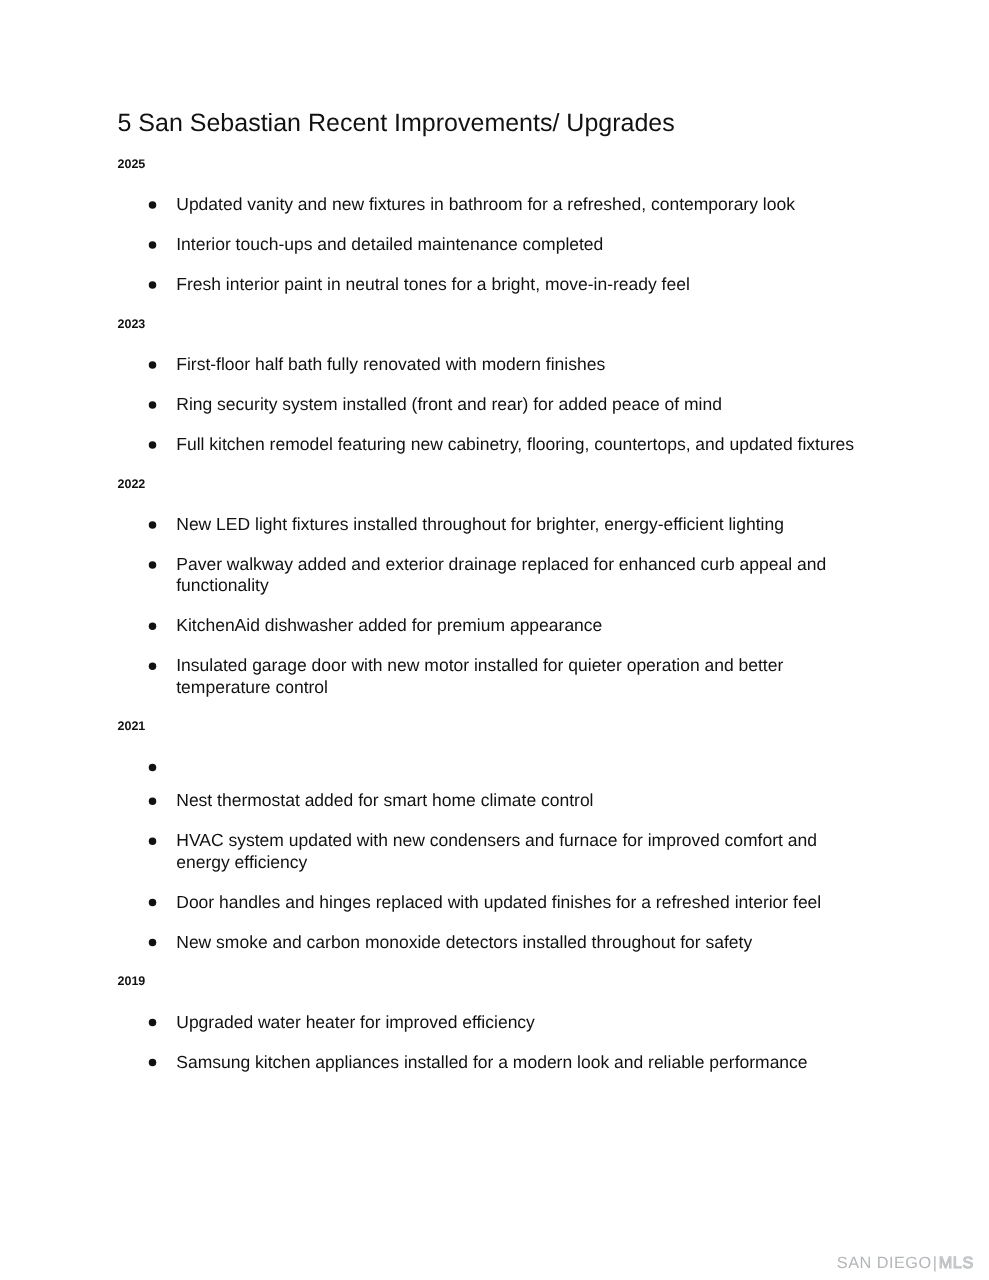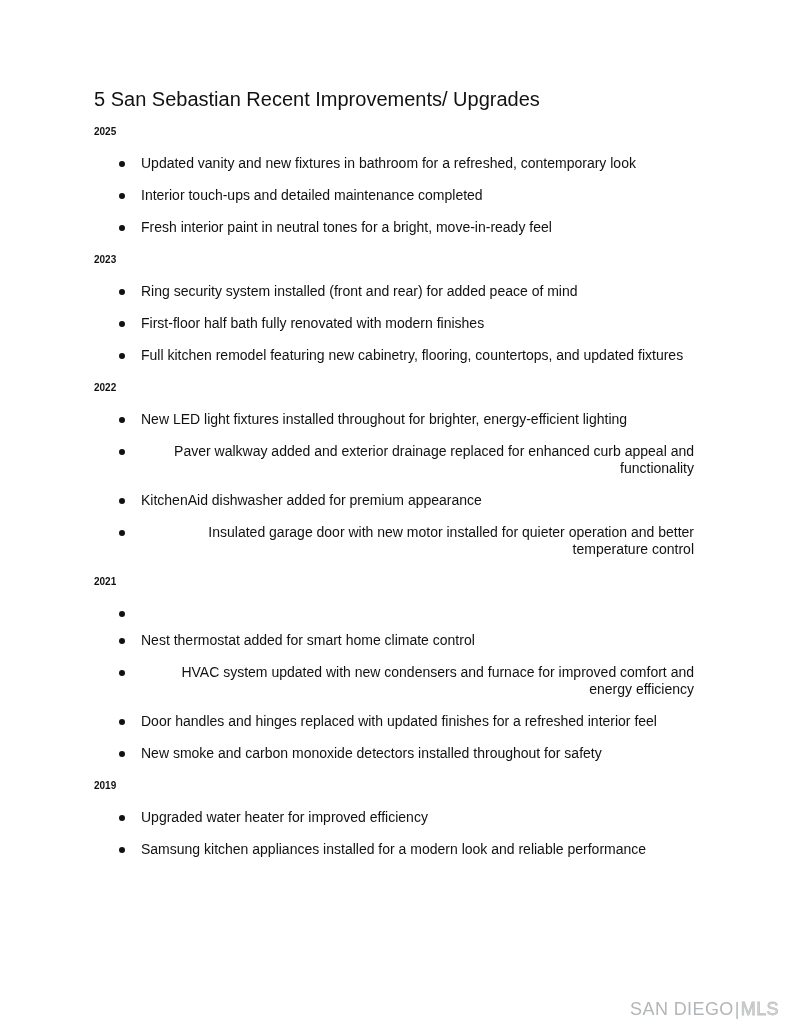--- a/index.html
+++ b/index.html
@@ -37,41 +37,40 @@
     font-size: 10px;
     line-height: 17px;
     font-weight: bold;
     margin: 0 0 15px 0;
     color: #111111;
   }
   .bullet {
     display: flex;
     align-items: flex-start;
     margin: 0 0 15px 0;
-    text-align: right;
   }
   .dot {
     flex: 0 0 auto;
     width: 6px;
     height: 6px;
     border-radius: 50%;
     background: #111111;
     margin: 6px 16px 0 25px;
   }
   .txt {
     font-size: 14px;
     line-height: 17px;
     max-width: 553px;
     color: #111111;
   }
   .watermark {
     position: absolute;
     right: 12px;
     bottom: 7px;
-    font-size: 18px;
+    font-size: 13px;
     line-height: 15px;
     letter-spacing: 0.4px;
     color: #b3b6b8;
     white-space: nowrap;
     user-select: none;
   }
   .watermark .sep {
     display: inline-block;
     padding: 0 1px;
     color: #b3b6b8;
@@ -97,25 +96,25 @@
           <span class="dot"></span>
           <span class="txt">Interior touch-ups and detailed maintenance completed</span>
         </div>
         <div class="bullet">
           <span class="dot"></span>
           <span class="txt">Fresh interior paint in neutral tones for a bright, move-in-ready feel</span>
         </div>
         <div class="year">2023</div>
         <div class="bullet">
           <span class="dot"></span>
-          <span class="txt">Ring security system installed (front and rear) for added peace of mind</span>
+          <span class="txt">First-floor half bath fully renovated with modern finishes</span>
         </div>
         <div class="bullet">
           <span class="dot"></span>
-          <span class="txt">First-floor half bath fully renovated with modern finishes</span>
+          <span class="txt">Ring security system installed (front and rear) for added peace of mind</span>
         </div>
         <div class="bullet">
           <span class="dot"></span>
           <span class="txt">Full kitchen remodel featuring new cabinetry, flooring, countertops, and updated fixtures</span>
         </div>
         <div class="year">2022</div>
         <div class="bullet">
           <span class="dot"></span>
           <span class="txt">New LED light fixtures installed throughout for brighter, energy-efficient lighting</span>
         </div>

